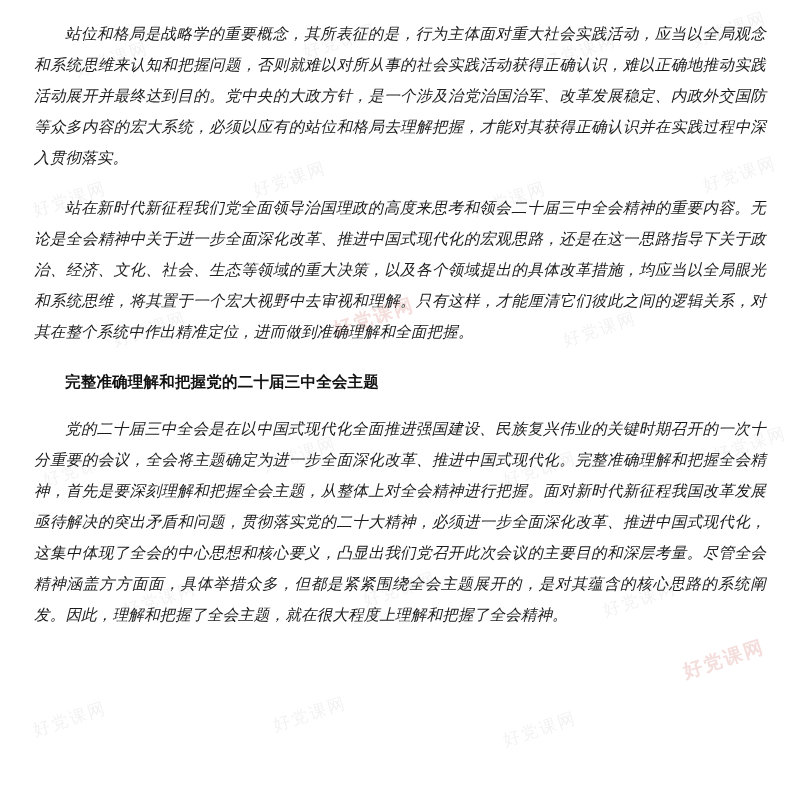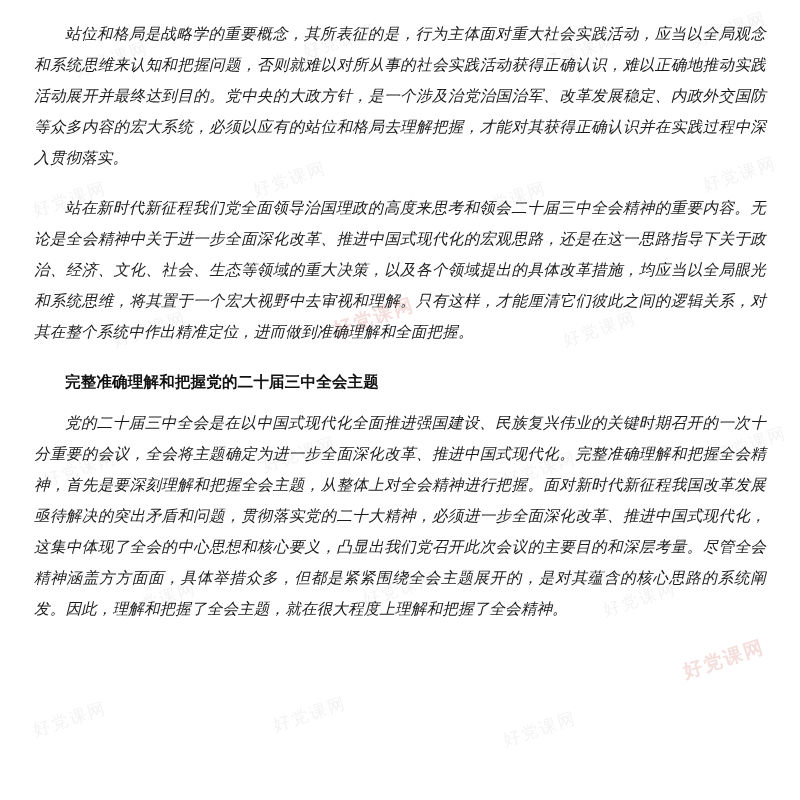--- a/index.html
+++ b/index.html
@@ -36,21 +36,21 @@
     font-style: italic;
   }
   .para.last {
     margin-bottom: 0;
   }
   .heading {
     font-size: 15.5px;
     line-height: 31px;
     color: #111111;
     font-weight: bold;
-    margin: 0 0 10px 0;
+    margin: 0 0 16px 0;
     text-indent: 2em;
     position: relative;
     z-index: 2;
     letter-spacing: 0.2px;
   }
   
   .watermarks {
     position: absolute;
     inset: 0;
     z-index: 1;

